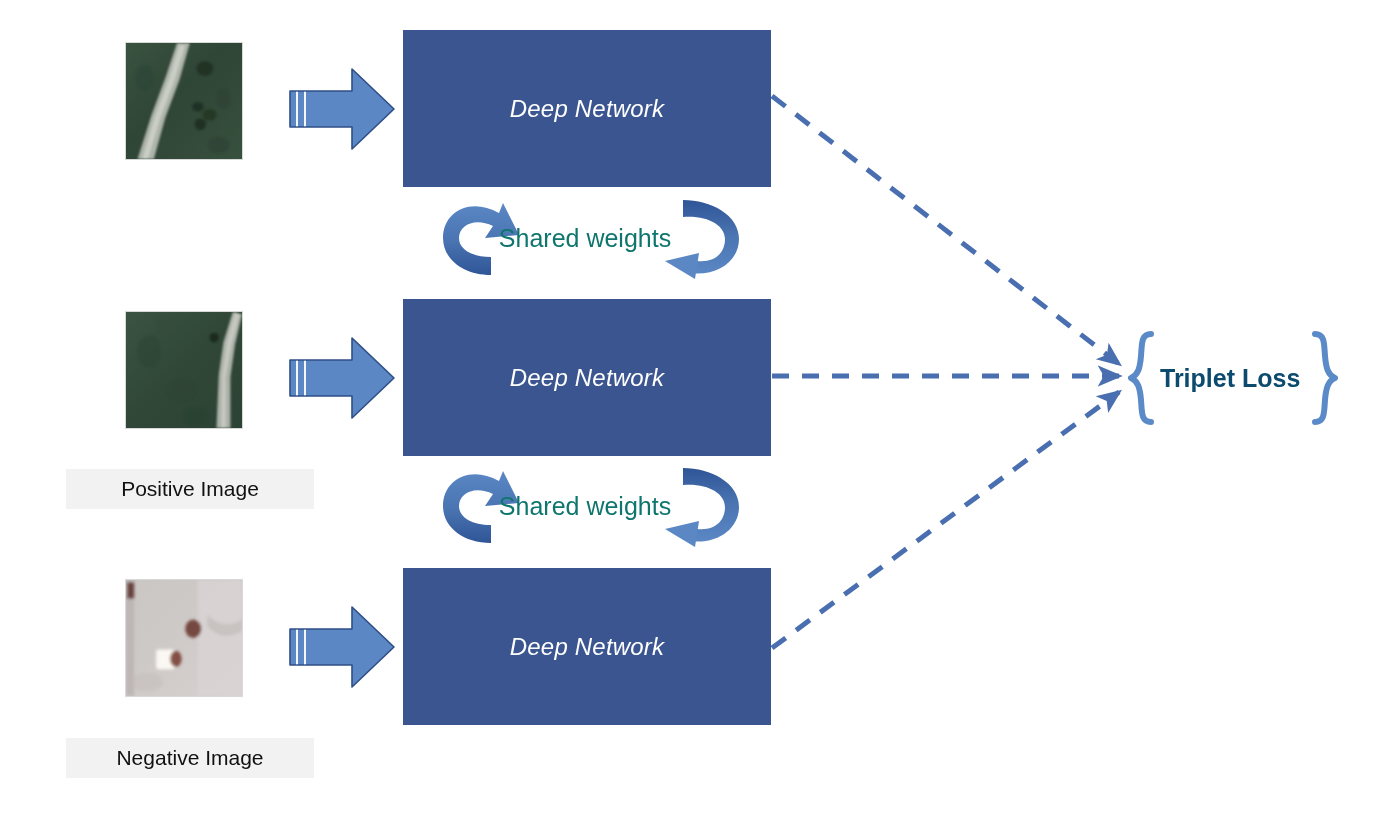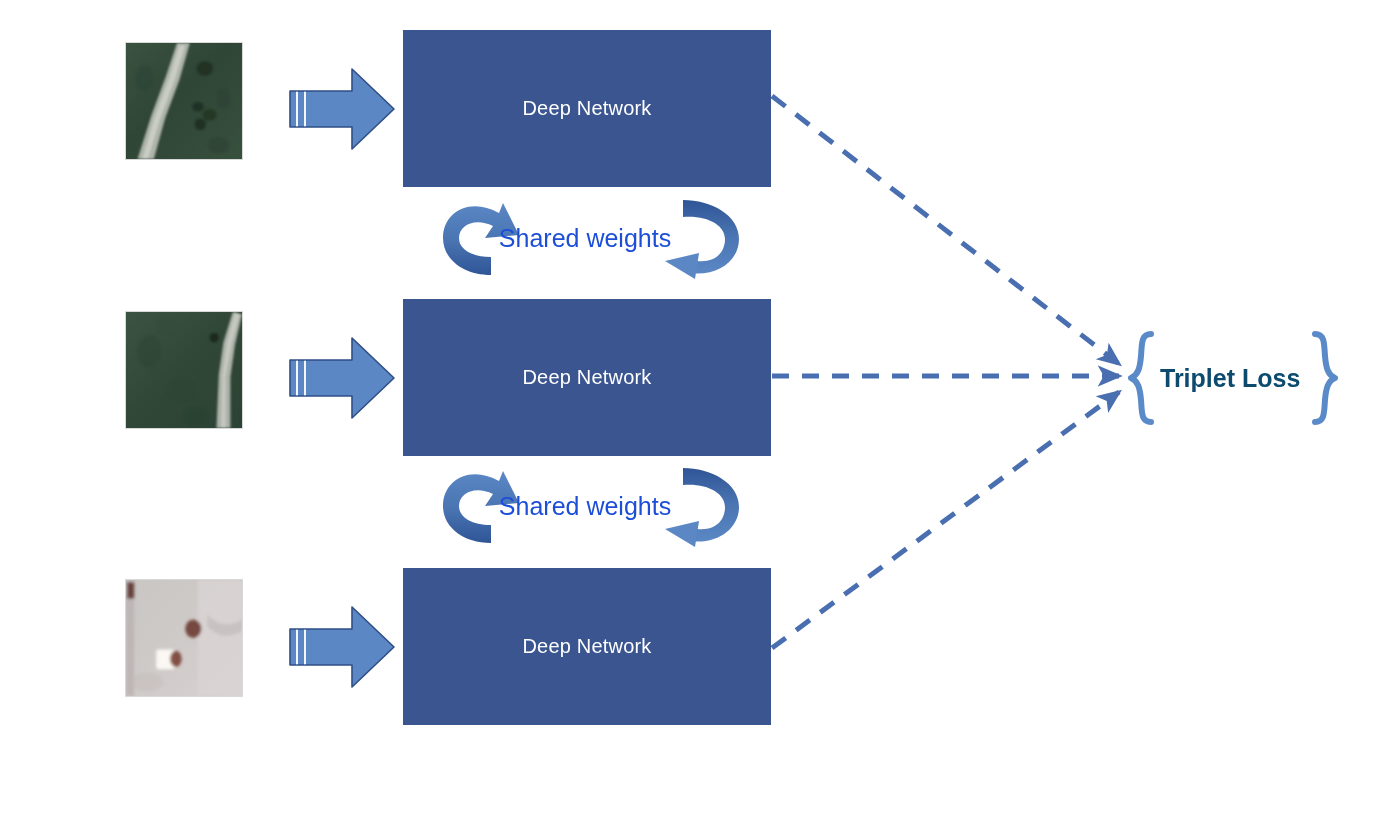--- a/index.html
+++ b/index.html
@@ -45,29 +45,30 @@
   .netbox {
     width: 368px;
     height: 157px;
     background: #3a5590;
     display: flex;
     align-items: center;
     justify-content: center;
   }
   .netbox-label {
     color: #ffffff;
-    font-size: 20px;
+    font-size: 24px;
     font-family: "Liberation Sans", sans-serif;
     letter-spacing: .2px;
+    font-style: italic;
   }
 
   
   .shared-label {
     font-size: 25px;
-    color: #1d4ed8;
+    color: #0f766e;
     white-space: nowrap;
     font-family: "Liberation Sans", sans-serif;
   }
 
   
   .loss-label {
     font-size: 25px;
     font-weight: bold;
     color: #0c4a6e;
     white-space: nowrap;
@@ -152,21 +153,23 @@
         <rect x="1" y="2" width="6" height="14" fill="#5a2e28" opacity="0.85"></rect>
         <ellipse cx="58" cy="42" rx="7" ry="8" fill="#6d3a30" opacity="0.9"></ellipse>
         <rect x="26" y="60" width="16" height="17" rx="2" fill="#fbf8f3"></rect>
         <ellipse cx="43" cy="68" rx="5" ry="7" fill="#7a4034" opacity="0.9"></ellipse>
         <ellipse cx="18" cy="88" rx="14" ry="8" fill="#c3bcba" opacity="0.5"></ellipse>
       </g>
     </svg>
   </div>
 
 
-
+  <div class="abs caption" style="left:66px; top:469px; width:248px;">Positive Image</div>
+
+  <div class="abs caption" style="left:66px; top:738px; width:248px;">Negative Image</div>
 
   <div class="abs" style="left:286px; top:63px; width:112px; height:92px;">
     <svg viewBox="0 0 112 92" width="112" height="92" aria-hidden="true">
       <path d="M4 28 L66 28 L66 6 L108 46 L66 86 L66 64 L4 64 Z" fill="#5b87c5" stroke="#2f4f86" stroke-width="1.6" stroke-linejoin="round"></path>
       <line x1="11" y1="28.8" x2="11" y2="63.2" stroke="#f4f6fa" stroke-width="2"></line>
       <line x1="19" y1="28.8" x2="19" y2="63.2" stroke="#f4f6fa" stroke-width="2"></line>
     </svg>
   </div>
 
   <div class="abs" style="left:286px; top:332px; width:112px; height:92px;">

